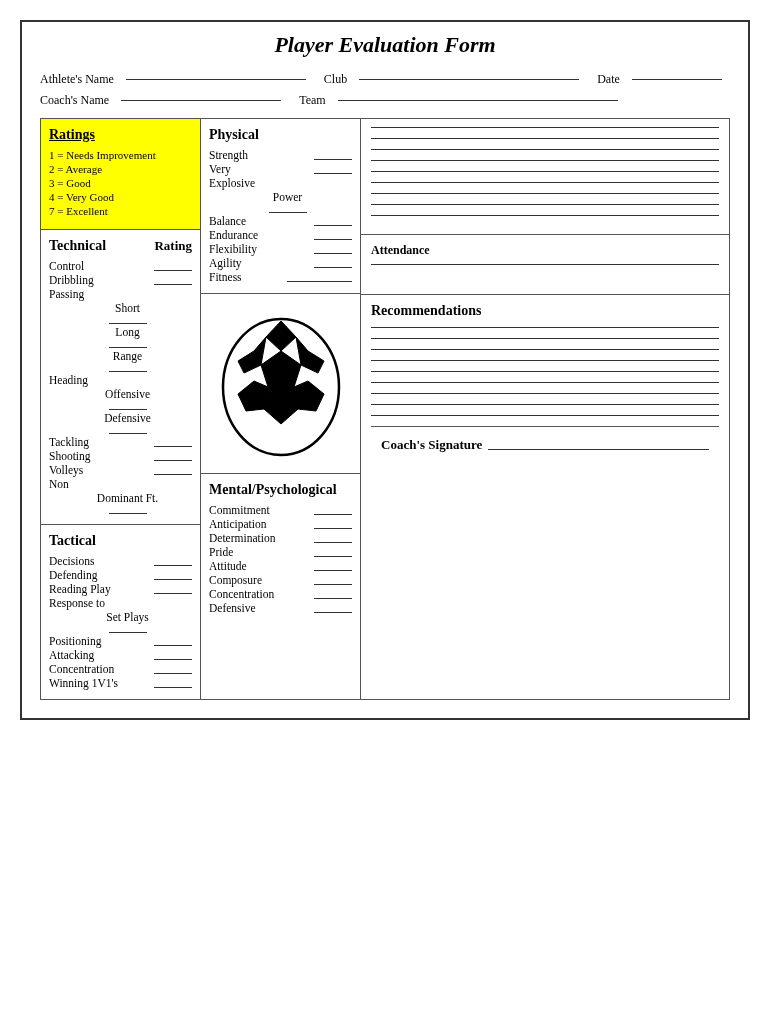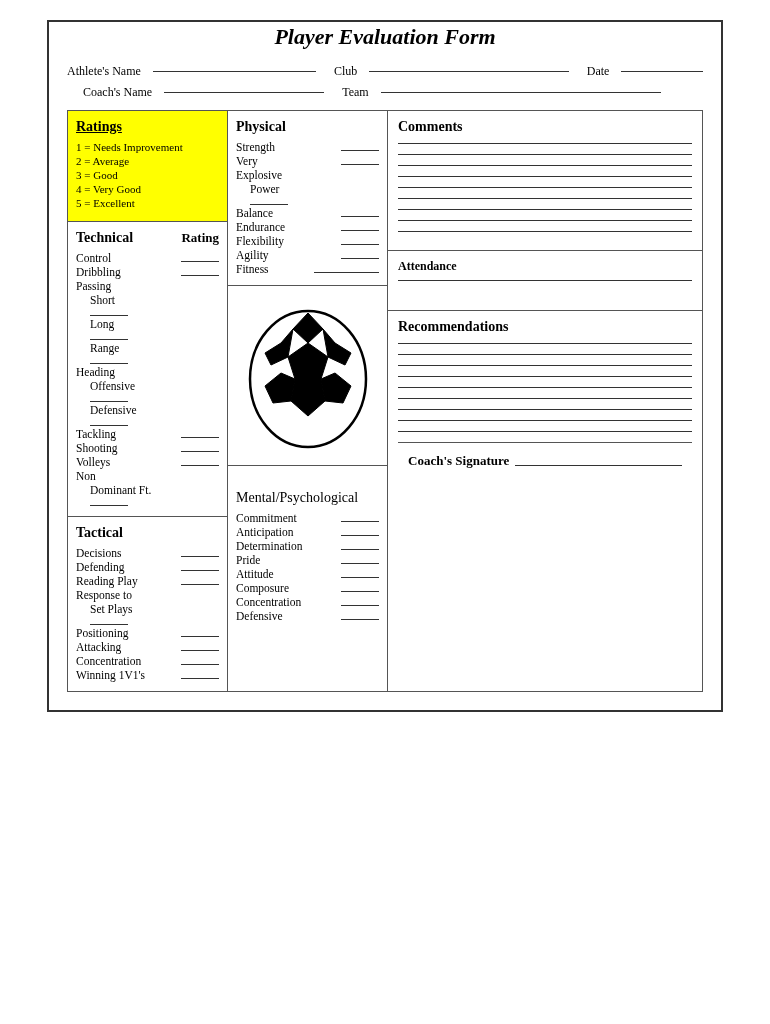--- a/index.html
+++ b/index.html
@@ -5,23 +5,23 @@
     * { box-sizing: border-box; margin: 0; padding: 0; }
     body {
       font-family: 'Times New Roman', Times, serif;
       background: #fff;
       display: flex;
       justify-content: center;
       align-items: flex-start;
       padding: 20px;
     }
     .page {
-      width: 676px;
+      width: 730px;
       border: 2px solid #333;
-      padding: 2px 18px 18px 18px;
+      padding: 10px 18px 18px 18px;
       background: #fff;
     }
     .title {
       text-align: center;
       font-size: 22px;
       font-style: italic;
       font-weight: bold;
       margin-bottom: 14px;
       font-family: 'Times New Roman', Times, serif;
     }
@@ -29,21 +29,21 @@
     .field-line {
       border-bottom: 1px solid #333;
       display: inline-block;
     }
     .athlete-line { width: 180px; }
     .club-line { width: 220px; }
     .date-line { width: 90px; }
     .coach-line { width: 160px; }
     .team-line { width: 280px; }
     .header-row1 { display: flex; align-items: center; margin-bottom: 6px; gap: 8px; font-size: 12px; }
-    .header-row2 { display: flex; align-items: center; margin-bottom: 10px; gap: 8px; font-size: 12px; margin-left: 16px; }
+    .header-row2 { display: flex; align-items: center; margin-bottom: 10px; gap: 8px; font-size: 12px; }
     
     .main-grid {
       display: grid;
       grid-template-columns: 160px 160px 1fr;
       border: 1px solid #555;
     }
     
     .col-left {
       border-right: 1px solid #555;
     }
@@ -80,21 +80,21 @@
       font-size: 14px;
       font-weight: bold;
     }
     .section-rating-label {
       font-size: 13px;
       font-weight: bold;
     }
     .skill-row {
       display: flex;
       justify-content: space-between;
-      align-items: flex-start;
+      align-items: center;
       margin-bottom: 2px;
       font-size: 11.5px;
     }
     .skill-line {
       border-bottom: 1px solid #333;
       width: 38px;
       display: inline-block;
       height: 10px;
     }
     .skill-row-indent {
@@ -123,23 +123,22 @@
       padding: 10px;
       border-bottom: 1px solid #555;
       min-height: 180px;
     }
     
     .mental-section {
       padding: 8px 8px;
     }
     .mental-title {
       font-size: 14px;
-      font-weight: normal;
+      font-weight: bold;
       margin-bottom: 6px;
-      margin-top: 16px;
     }
     
     .comments-section {
       padding: 8px 10px;
       border-bottom: 1px solid #555;
     }
     .comments-title {
       font-size: 14px;
       font-weight: bold;
       margin-bottom: 8px;
@@ -219,21 +218,21 @@
   <div class="main-grid">
 
     <div class="col-left">
 
       <div class="ratings-box">
         <div class="ratings-title">Ratings</div>
         <div class="ratings-item">1 = Needs Improvement</div>
         <div class="ratings-item">2 = Average</div>
         <div class="ratings-item">3 = Good</div>
         <div class="ratings-item">4 = Very Good</div>
-        <div class="ratings-item">5 = Excellent</div>
+        <div class="ratings-item">7 = Excellent</div>
       </div>
 
       <div class="technical-section">
         <div class="section-header">
           <span class="section-title">Technical</span>
           <span class="section-rating-label">Rating</span>
         </div>
 
         <div class="skill-row">
           <span>Control</span>
@@ -430,21 +429,20 @@
         <div class="skill-row">
           <span>Defensive</span>
           <span class="skill-line"></span>
         </div>
       </div>
     </div>
 
     <div class="col-right">
 
       <div class="comments-section right-top">
-        <div class="comments-title">Comments</div>
         <div class="comment-line"></div>
         <div class="comment-line"></div>
         <div class="comment-line"></div>
         <div class="comment-line"></div>
         <div class="comment-line"></div>
         <div class="comment-line"></div>
         <div class="comment-line"></div>
         <div class="comment-line"></div>
         <div class="comment-line"></div>
       </div>

